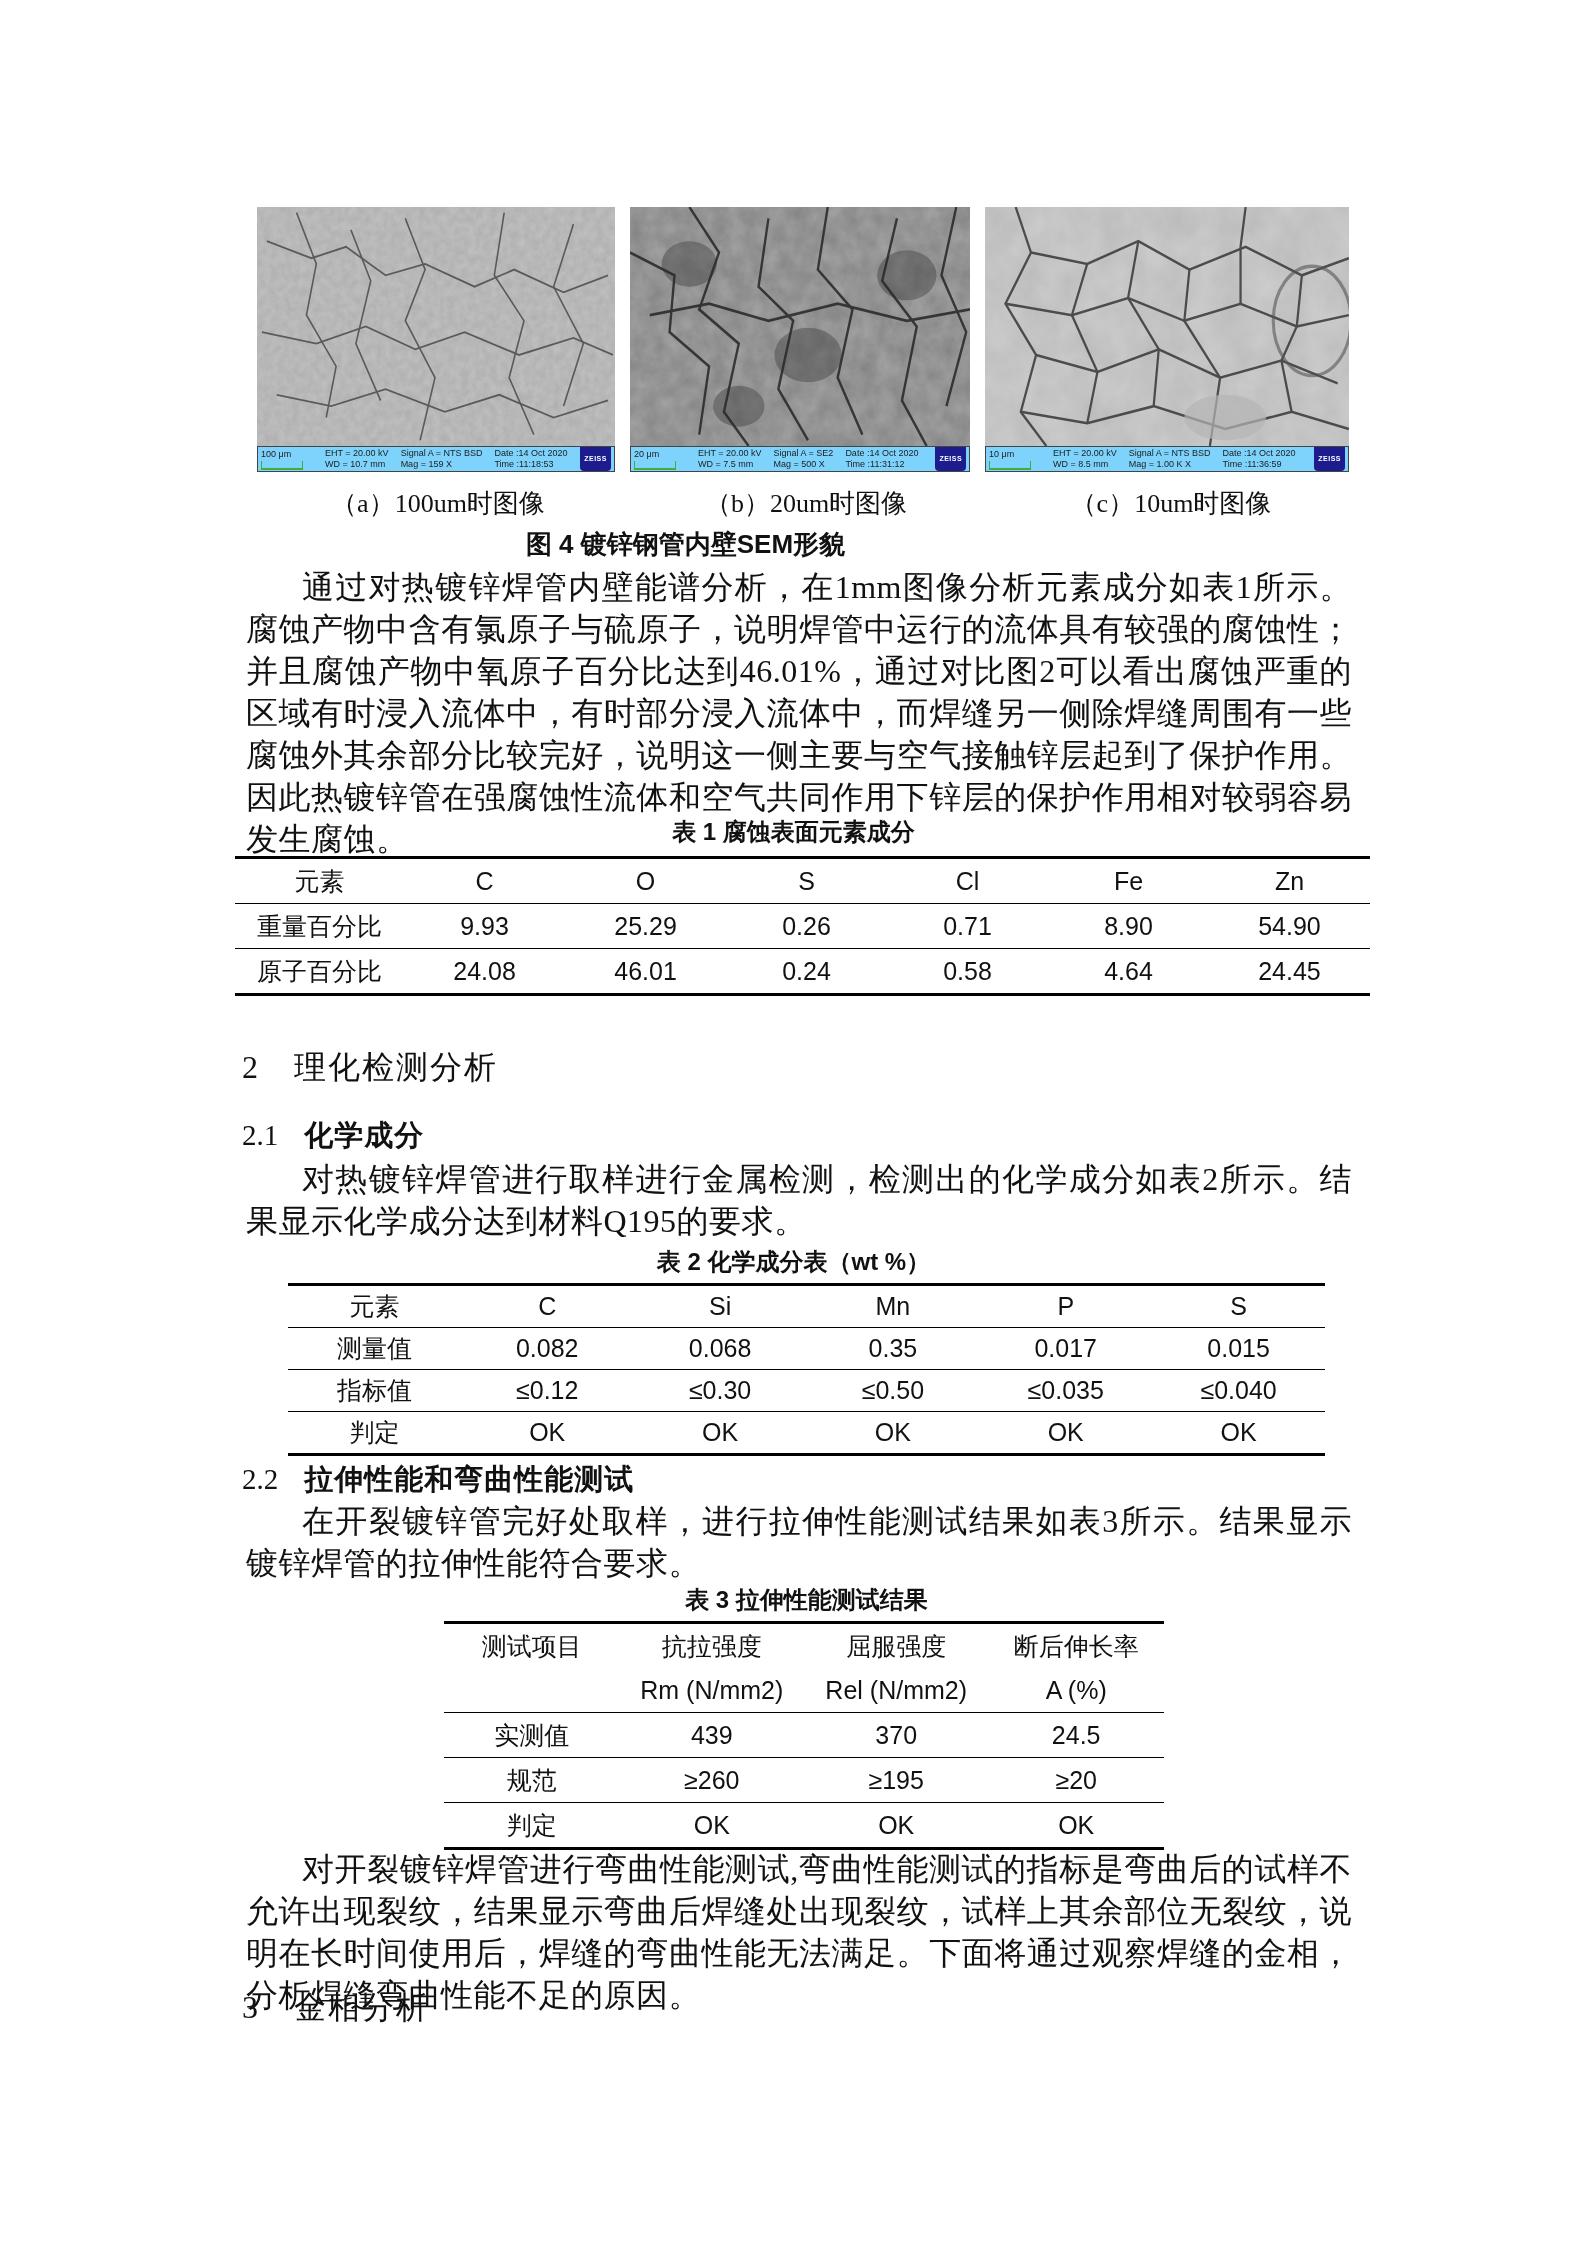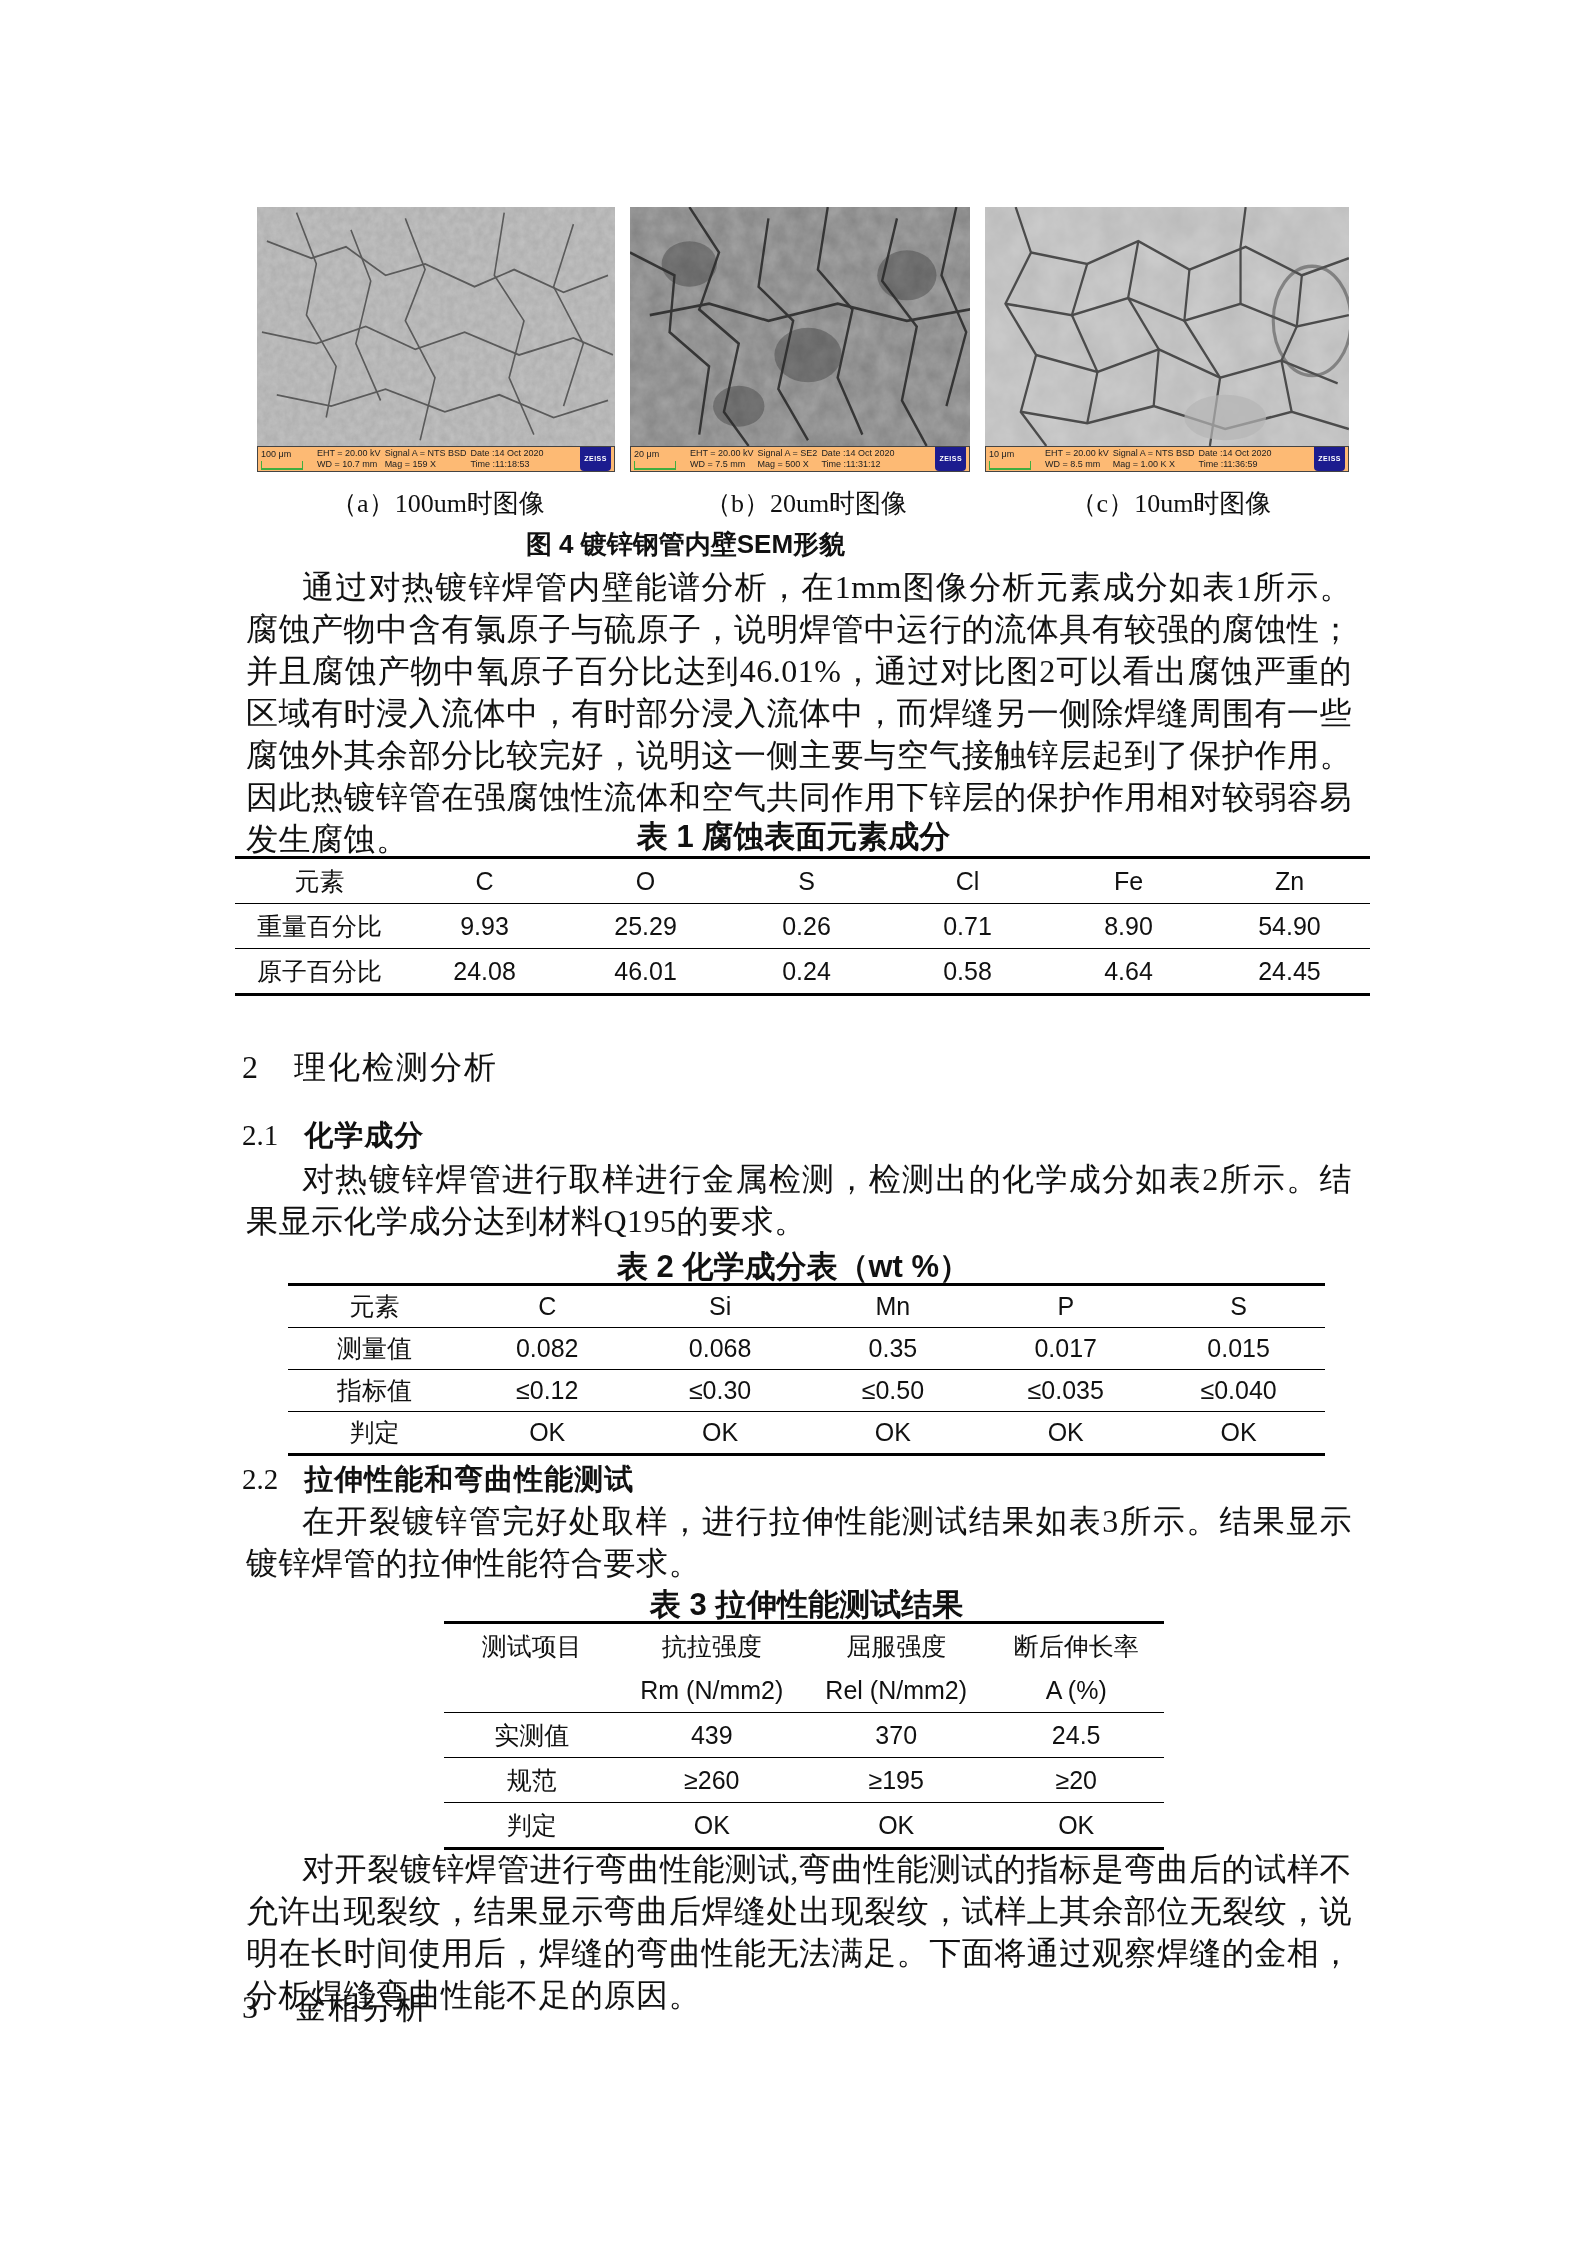--- a/index.html
+++ b/index.html
@@ -13,22 +13,22 @@
   }
   
   .fig-row{
     position:absolute;left:257px;top:207px;width:1092px;height:265px;
     display:flex;gap:15px;
   }
   .sem{display:flex;flex-direction:column;}
   .sem-img{flex:1 1 auto;overflow:hidden;background:#8a8a8a;}
   .sem-img svg{display:block;width:100%;height:100%;}
   .sem-meta{
-    height:26px;background:#fdba74;border:1px solid #444;
-    display:flex;align-items:center;gap:4px;
+    height:26px;background:#7dd3fc;border:1px solid #444;
+    display:flex;align-items:center;gap:12px;
     font-family:"Liberation Sans", sans-serif;
     font-size:9px;line-height:11px;color:#222;
     padding:1px 3px;box-sizing:border-box;white-space:nowrap;
   }
   .meta-col{display:flex;flex-direction:column;justify-content:center;}
   .scale-wrap{width:52px;flex:0 0 auto;}
   .scale-bar{height:7px;border-left:1px solid #3fae3f;border-right:1px solid #3fae3f;border-bottom:2px solid #3fae3f;width:40px;margin-top:1px;}
   .zeiss{
     margin-left:auto;flex:0 0 auto;
     background:#1c1c8f;color:#fff;font-weight:bold;
@@ -51,21 +51,21 @@
     font-size:32px;line-height:42px;text-align:justify;
     text-indent:56px;letter-spacing:0.5px;
   }
   .p1{top:566px;}
   .p2{top:1158px;}
   .p3{top:1500px;}
   .p4{top:1848px;}
   
   .tbl-title{
     position:absolute;left:0;width:1587px;text-align:center;
-    font-family:"Liberation Sans", sans-serif;font-weight:bold;font-size:31px;
+    font-family:"Liberation Sans", sans-serif;font-weight:bold;font-size:24px;
   }
   .t1-title{top:816px;}
   .t2-title{top:1246px;}
   .t3-title{top:1584px;padding-left:13px;}
   .btable{
     position:absolute;
     border-top:3px solid #000;border-bottom:3px solid #000;
     font-family:"Liberation Sans", sans-serif;font-size:25px;
   }
   .trow{display:grid;align-items:center;text-align:center;}

